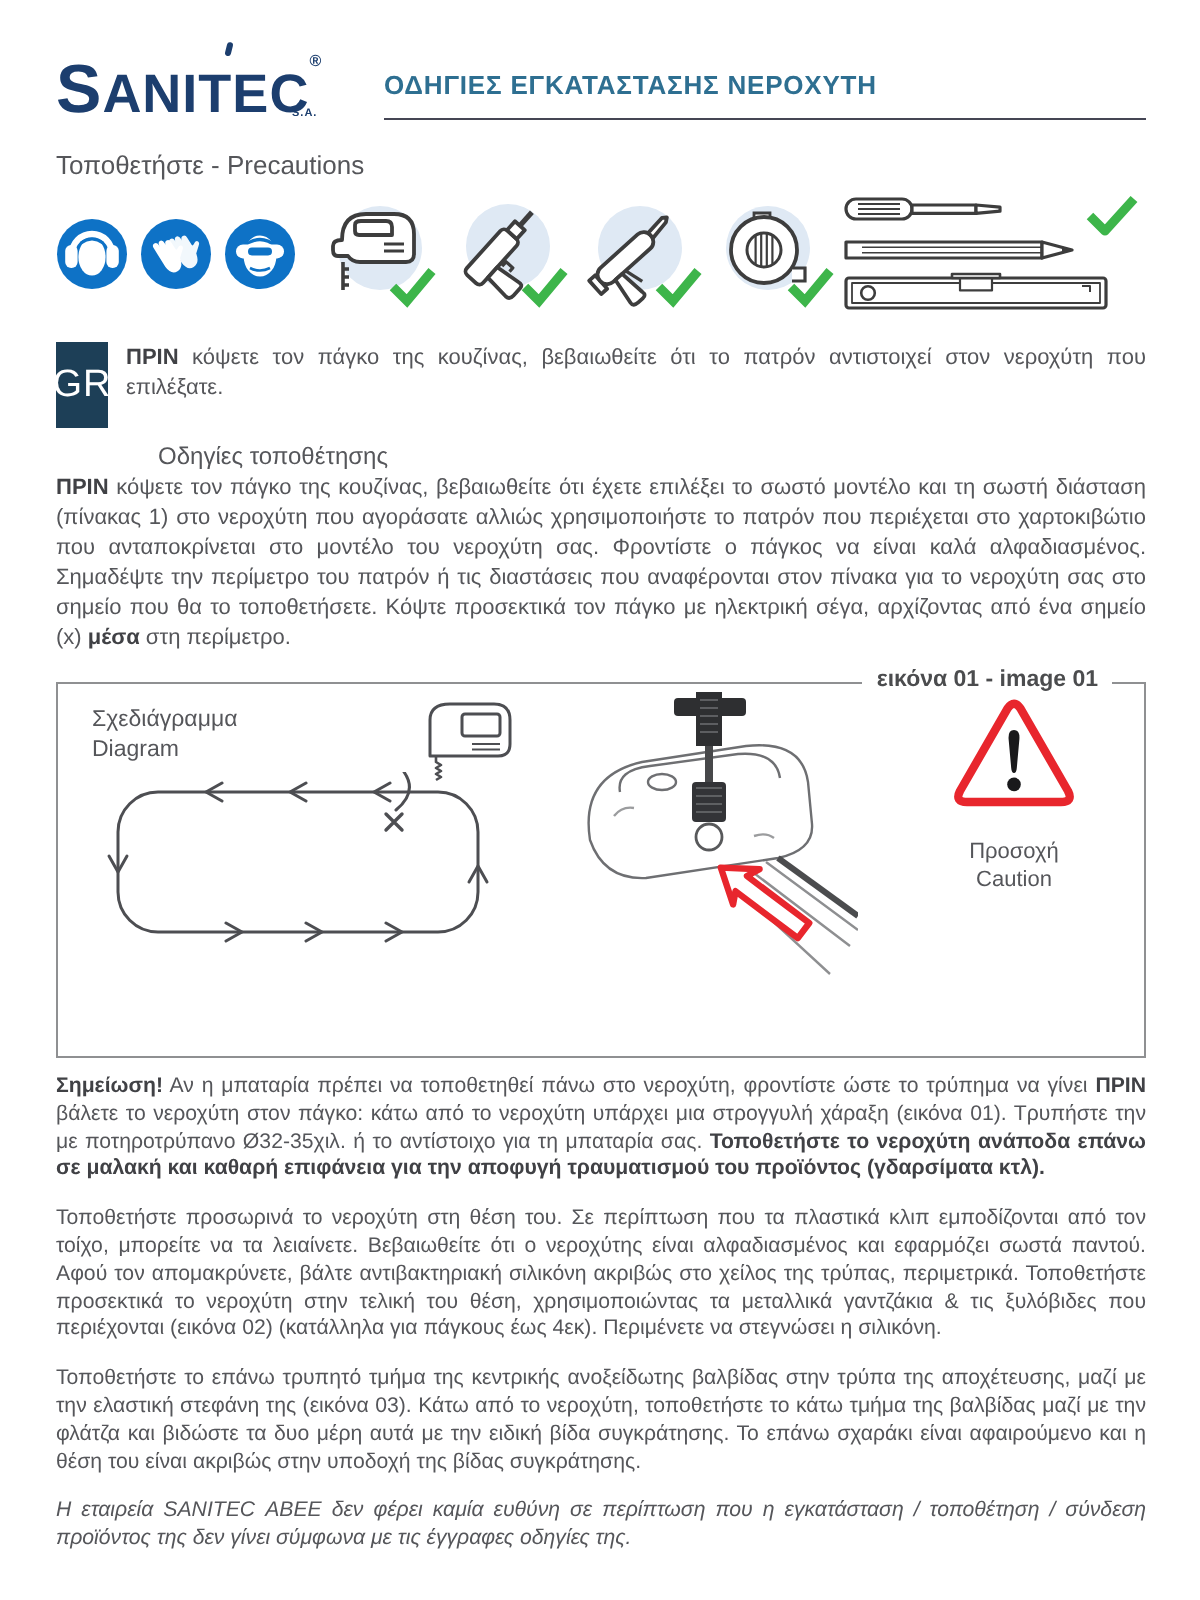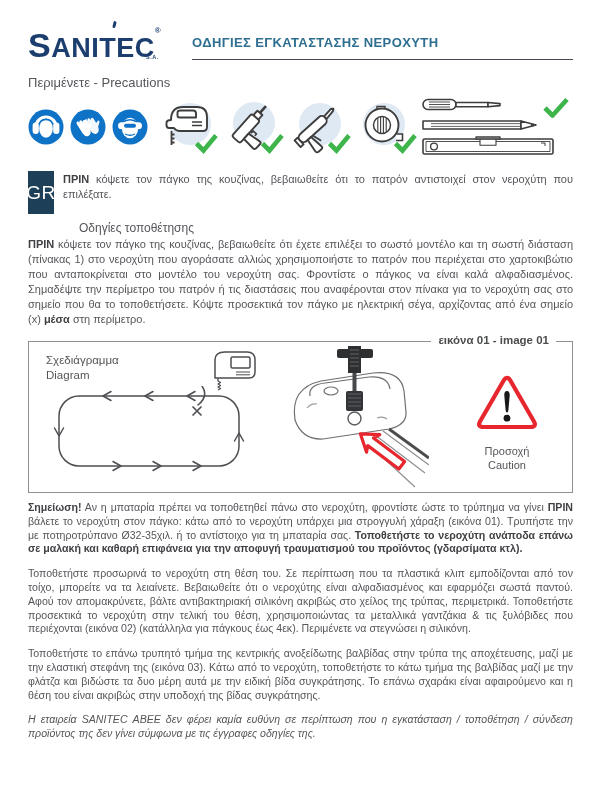--- a/index.html
+++ b/index.html
@@ -31,27 +31,27 @@
   .gr-row { margin-top:12px; display:flex; gap:9px; }
   .gr-box { width:26px; height:43px; background:#1d3f57; color:#fff; font-size:19px; display:flex; align-items:center; justify-content:center; flex:0 0 auto; letter-spacing:0.5px; }
   .gr-text { flex:1; font-size:11px; line-height:15px; text-align:justify; padding-top:1px; }
 
   
   .sub-heading { margin-top:7px; margin-left:51px; font-size:12px; }
   .lead { margin-top:2px; font-size:11px; line-height:15px; text-align:justify; }
   p b { color:#404145; }
 
   
-  .figure { margin-top:14px; height:152px; border:1.2px solid #8f9092; position:relative; }
+  .figure { margin-top:14px; height:188px; border:1.2px solid #8f9092; position:relative; }
   .figure-caption { position:absolute; top:-8px; right:16px; background:#fff; padding:0 7px; font-size:11.5px; font-weight:bold; color:#4b4c4e; }
   .diagram-label { position:absolute; left:17px; top:11px; font-size:11.5px; line-height:15px; color:#55565a; }
   .cutpath-svg { position:absolute; left:20px; top:44px; }
   .mini-jigsaw-svg { position:absolute; left:180px; top:6px; }
   .sink-illustration { position:absolute; left:248px; top:4px; }
-  .caution-block { position:absolute; right:28px; top:32px; width:74px; text-align:center; }
+  .caution-block { position:absolute; right:28px; top:6px; width:74px; text-align:center; }
   .caution-label { font-size:11px; line-height:14px; color:#55565a; margin-top:8px; }
 
   
   .body-p { font-size:10.6px; line-height:13.8px; text-align:justify; }
   .note-p { margin-top:8px; }
   .step-p { margin-top:11px; }
   .disclaimer-p { margin-top:11px;font-style:italic; }
 </style>
 </head>
 <body>
@@ -63,21 +63,21 @@
       <span class="logo-main"><span class="logo-first">S</span><span>ANITEC</span><span class="logo-reg">®</span></span>
       <span class="logo-accent"></span>
       <span class="logo-sub">S.A.</span>
     </div>
     <div class="title-block">
       <div class="doc-title">ΟΔΗΓΙΕΣ ΕΓΚΑΤΑΣΤΑΣΗΣ ΝΕΡΟΧΥΤΗ</div>
       <div class="title-rule"></div>
     </div>
   </div>
 
-  <div class="precautions-heading">Περιμένετε - Precautions</div>
+  <div class="precautions-heading">Τοποθετήστε - Precautions</div>
 
   <div class="icons-row">
     <div class="safety-group">
       <svg width="36" height="36" viewBox="0 0 36 36">
         <circle cx="18" cy="18" r="17.5" fill="#0e72c6"></circle>
         <path d="M8 18 A10 10 0 0 1 28 18" stroke="#fff" stroke-width="3.2" fill="none"></path>
         <ellipse cx="18" cy="19.5" rx="6.8" ry="9.3" fill="#fff"></ellipse>
         <rect x="4.6" y="13.5" width="6.2" height="11.5" rx="3" fill="#fff"></rect>
         <rect x="25.2" y="13.5" width="6.2" height="11.5" rx="3" fill="#fff"></rect>
         <path d="M12.5 12.5 Q18 8.6 23.5 12.5" stroke="#0e72c6" stroke-width="1.4" fill="none"></path>

